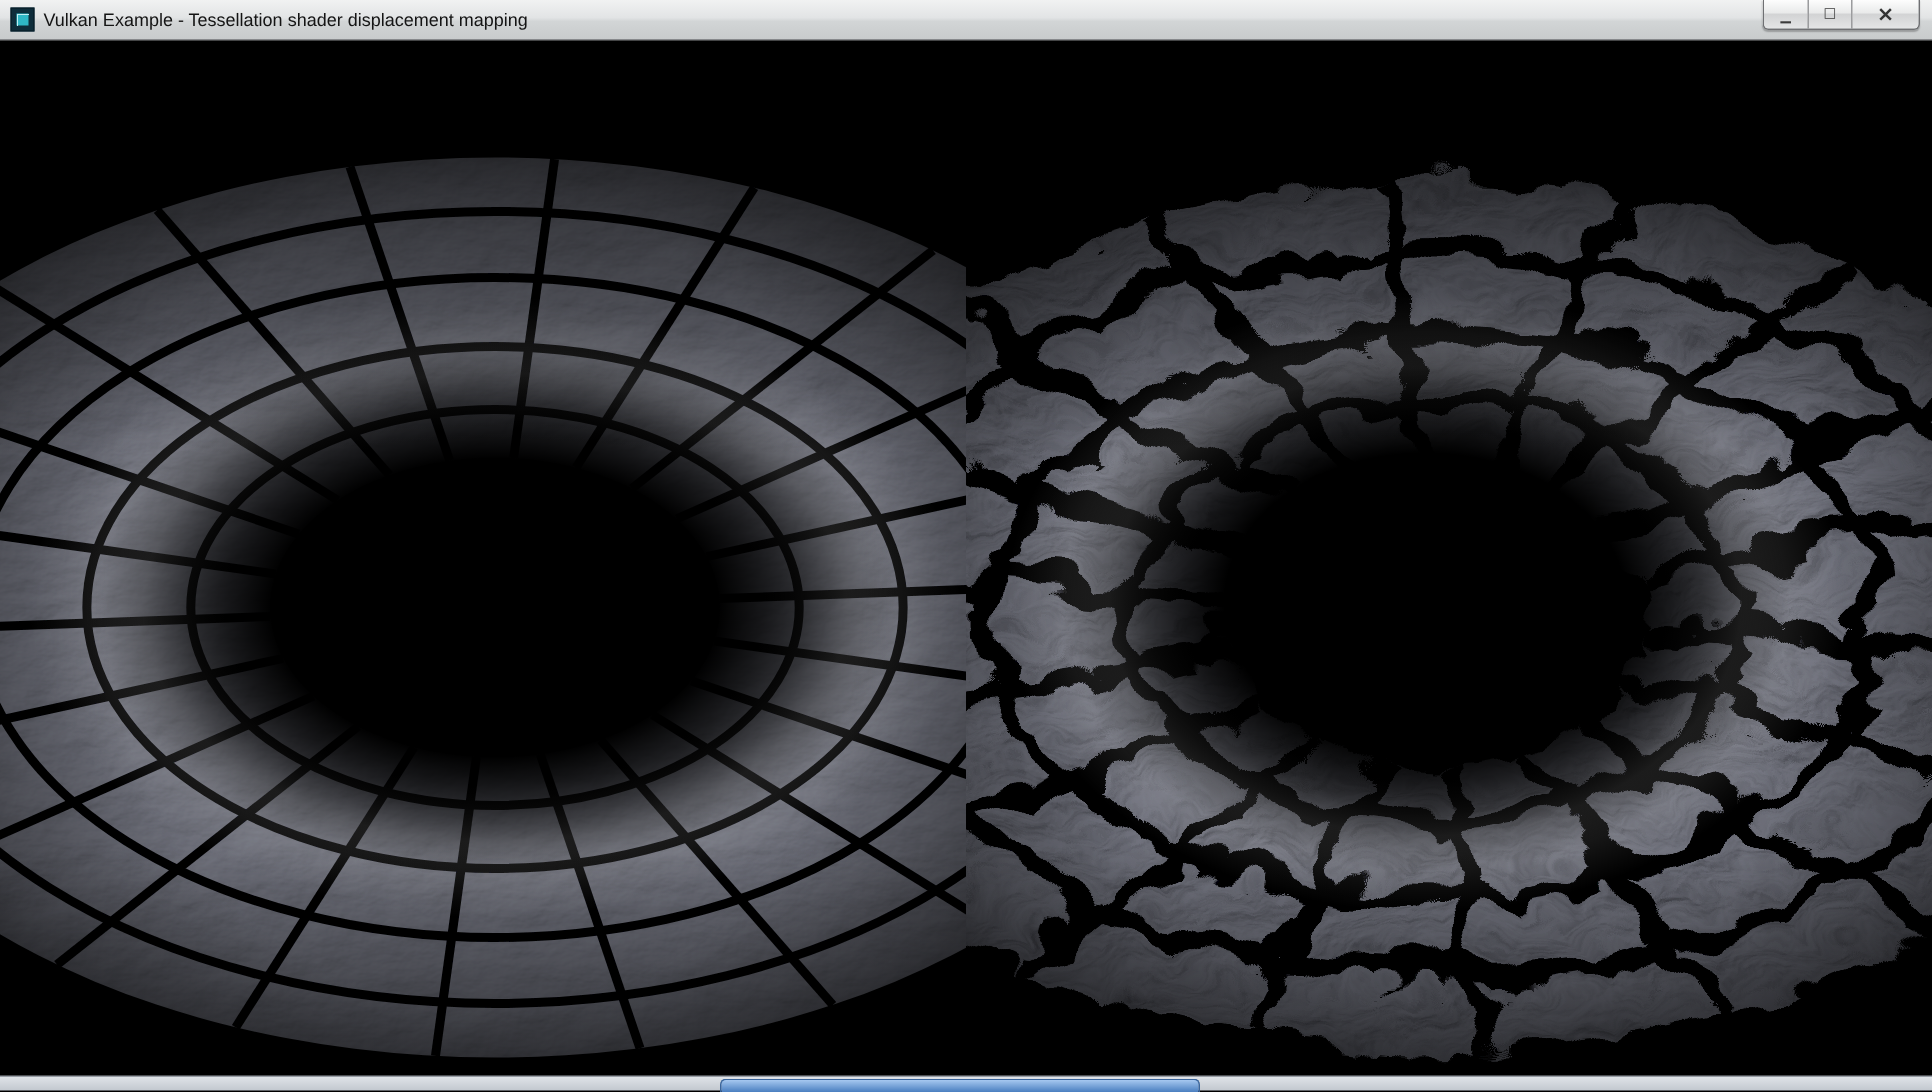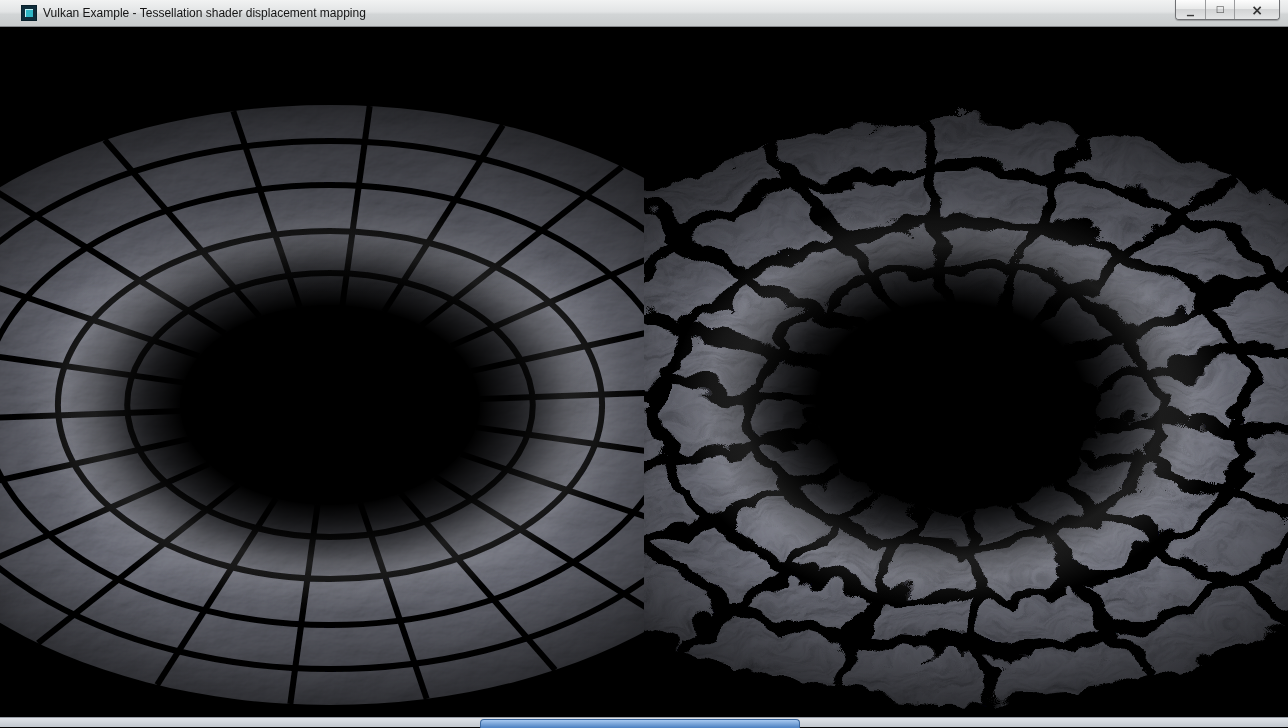--- a/index.html
+++ b/index.html
@@ -6,21 +6,21 @@
   html,body { width:1288px; height:728px; overflow:hidden; background:#000; }
   body { font-family:"Liberation Sans", sans-serif; }
 
   .app-window { width:1288px; height:728px; display:flex; flex-direction:column; background:#000; }
 
   
   .titlebar {
     position:relative; height:27px; flex:0 0 auto;
     background:linear-gradient(180deg,#f1f2f2 0%, #e2e4e5 45%, #d2d5d6 55%, #c8cbcc 100%);
     border-bottom:1px solid #87898c;
-    display:flex; align-items:center; padding-left:21px;
+    display:flex; align-items:center; padding-left:7px;
     cursor:default;
   }
   .win-icon {
     width:16px; height:16px; margin-right:6px; flex:0 0 auto;
     background:#0e2d3b; border:1px solid #09212c;
     display:inline-flex; align-items:center; justify-content:center;
   }
   .win-icon-inner { width:8px; height:8px; background:#2fb7c6; box-shadow:inset 1px 1px 0 #bfeef3; }
   .title-text { font-size:12px; color:#141414; white-space:nowrap; }
 

